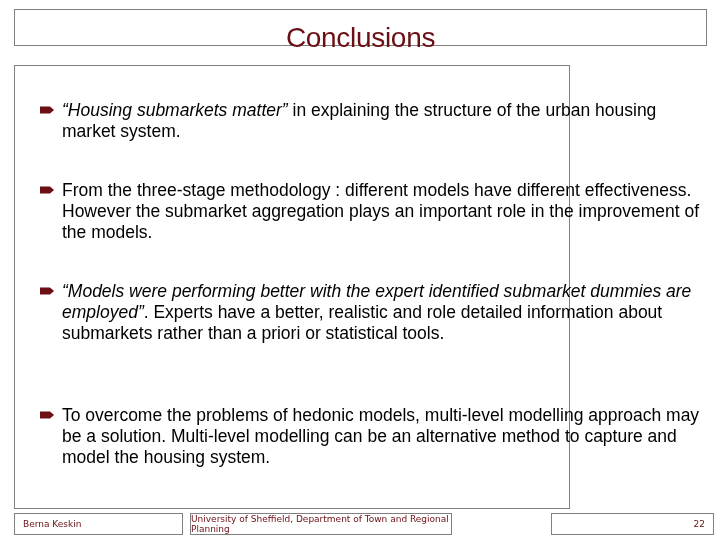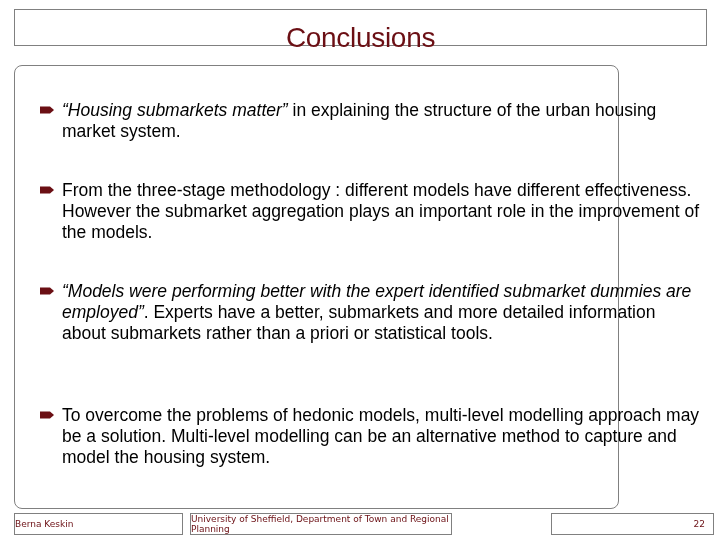--- a/index.html
+++ b/index.html
@@ -1,28 +1,28 @@
 <!DOCTYPE html>
 <html><head>
   <meta charset="utf-8">
   <style>
     html, body { margin:0; padding:0; }
     body { width:720px; height:540px; background:#ffffff; position:relative; overflow:hidden;
            font-family:"Liberation Sans", sans-serif; }
     .box { position:absolute; border:1px solid #808080; box-sizing:border-box; background:#fff; }
     #title-box { left:14px; top:9px; width:693px; height:37px; }
     #title { position:absolute; left:0; right:0; top:12px; text-align:center; font-size:28px; color:#6b0f14; letter-spacing:-0.3px; }
-    #content-box { left:14px; top:65px; width:605px; height:444px;border-radius:8px; }
+    #content-box { left:14px; top:65px; width:556px; height:444px; }
     ul.bullets { list-style:none; margin:0; padding:0; position:absolute; left:0; top:0; width:100%; }
     li.bullet { position:absolute; left:47px; width:640px; font-size:17.5px; line-height:21px; color:#000; }
     .marker { position:absolute; left:-22px; top:6px; width:14px; height:8px; }
     .marker svg { display:block; }
     .em { font-style:italic; }
     .footer { top:513px; height:22px; font-family:"DejaVu Sans", sans-serif; font-size:9px; color:#6b0f14; display:flex; align-items:center; }
-    #footer-left { left:14px; width:169px; }
+    #footer-left { left:14px; width:169px; padding-left:8px; }
     #footer-mid { left:190px; width:262px; justify-content:center; }
     #footer-right { left:543px; width:163px; justify-content:flex-end; padding-right:8px;margin-left:8px; }
   </style>
 </head>
 <body>
 
 <div class="box" id="title-box">
   <div id="title">Conclusions</div>
 </div>
 
@@ -43,21 +43,21 @@
           </svg>
         </span>
       <span class="em"></span><span>From the three-stage methodology : different models have different effectiveness. However the submarket aggregation plays an important role in the improvement of the models.</span>
     </li>
     <li class="bullet" style="top:215px;">
       <span class="marker">
           <svg width="14" height="8" viewBox="0 0 14 8">
             <path d="M0 0.5 H10 L14 4 L10 7.5 H0 Z" fill="#6b0f14"></path>
           </svg>
         </span>
-      <span class="em">“Models were performing better with the expert identified submarket dummies are employed”</span><span>. Experts have a better, submarkets and more detailed information about submarkets rather than a priori or statistical tools.</span>
+      <span class="em">“Models were performing better with the expert identified submarket dummies are employed”</span><span>. Experts have a better, realistic and role detailed information about submarkets rather than a priori or statistical tools.</span>
     </li>
     <li class="bullet" style="top:339px;">
       <span class="marker">
           <svg width="14" height="8" viewBox="0 0 14 8">
             <path d="M0 0.5 H10 L14 4 L10 7.5 H0 Z" fill="#6b0f14"></path>
           </svg>
         </span>
       <span class="em"></span><span>To overcome the problems of hedonic models, multi-level modelling approach may be a solution. Multi-level modelling can be an alternative method to capture and model the housing system.</span>
     </li>
   </ul>

